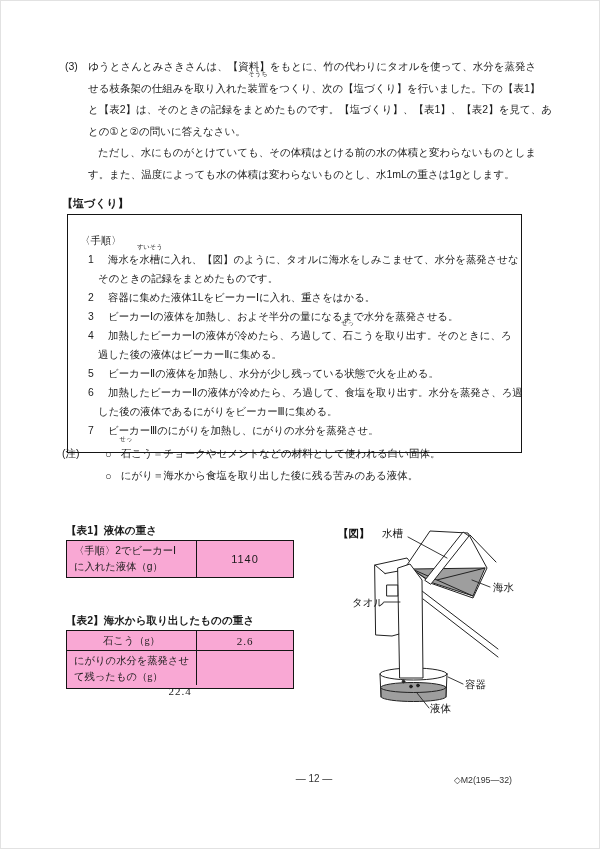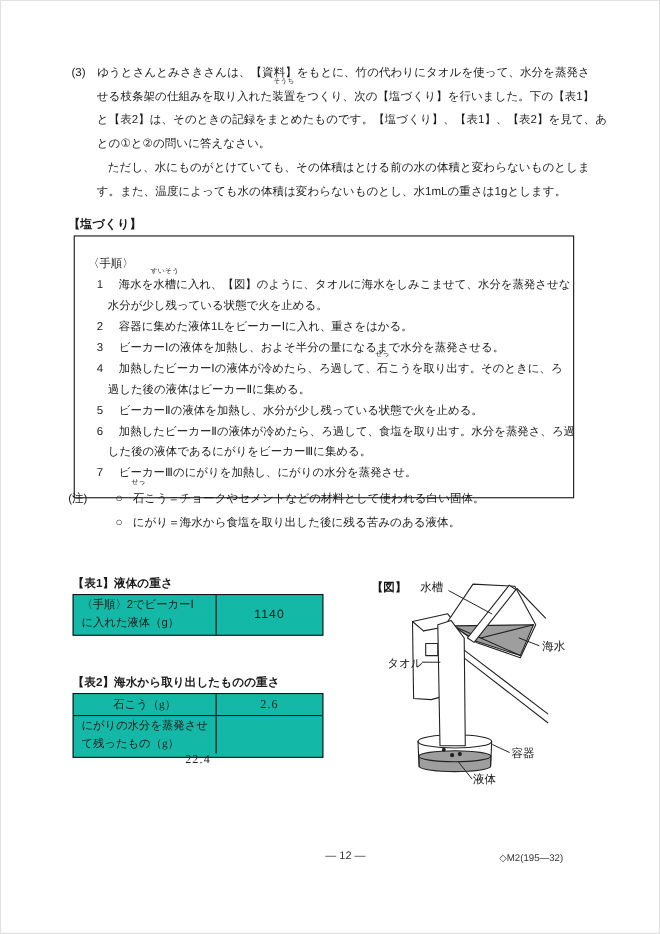--- a/index.html
+++ b/index.html
@@ -26,21 +26,21 @@
   .ptext-first{display:inline-block;margin-left:40px;}
   .ptext-cont{display:inline-block;margin-left:30px;}
   
   .notes{position:absolute;left:62px;top:442px;font-size:10.5px;}
   .note-label{position:absolute;left:0;top:0;line-height:22px;}
   .note-items{margin-left:43px;}
   .note-items .tline{line-height:22px;}
   .ncircle{display:inline-block;margin-right:9px;font-size:11px;transform:translateY(0.5px);}
   
   .tbl-title{position:absolute;font-size:10.6px;font-weight:bold;}
-  .tbl{position:absolute;border:1.7px solid #151515;background:#14b8a6;box-sizing:border-box;}
+  .tbl{position:absolute;border:1.7px solid #151515;background:#f9a8d4;box-sizing:border-box;}
   .t1{left:66px;top:540px;width:228px;height:38px;display:flex;}
   .cell-lbl{width:130px;border-right:1.5px solid #151515;box-sizing:border-box;
             padding:2px 0 0 7px;font-size:10.3px;line-height:16px;}
   .cell-val{flex:1;display:flex;align-items:center;justify-content:center;
             font-size:11px;letter-spacing:1px;}
   .t2{left:66px;top:630px;width:228px;font-family:Liberation Serif, serif;}
   .t2-row{display:flex;box-sizing:border-box;}
   .t2-row.r1{height:20px;border-bottom:1.5px solid #151515;}
   .t2-row.r2{height:37px;flex-direction:column;}
   .cell-lbl-c{width:130px;border-right:1.5px solid #151515;box-sizing:border-box;
@@ -67,21 +67,21 @@
       <div class="tline ind2">ただし、水にものがとけていても、その体積はとける前の水の体積と変わらないものとしま</div>
       <div class="tline ind1">す。また、温度によっても水の体積は変わらないものとし、水1mLの重さは1gとします。</div>
     </div>
 
   <div class="proc-title">【塩づくり】</div>
 
   <div class="proc-box">
     <div class="proc-head">〈手順〉</div>
     <div class="proc-lines">
         <div class="tline"><span class="pnum">1</span><span class="ptext-first">海水を<span class="ruby"><span>水槽</span><span class="rt">すいそう</span></span>に入れ、【図】のように、タオルに海水をしみこませて、水分を蒸発させな</span></div>
-        <div class="tline"><span class="ptext-cont">水分が少し残っている状態で火を止める。</span></div>
+        <div class="tline"><span class="ptext-cont">そのときの記録をまとめたものです。</span></div>
         <div class="tline"><span class="pnum">2</span><span class="ptext-first">容器に集めた液体1LをビーカーⅠに入れ、重さをはかる。</span></div>
         <div class="tline"><span class="pnum">3</span><span class="ptext-first">ビーカーⅠの液体を加熱し、およそ半分の量になるまで水分を蒸発させる。</span></div>
         <div class="tline"><span class="pnum">4</span><span class="ptext-first">加熱したビーカーⅠの液体が冷めたら、ろ過して、<span class="ruby"><span>石</span><span class="rt">せっ</span></span>こうを取り出す。そのときに、ろ</span></div>
         <div class="tline"><span class="ptext-cont">過した後の液体はビーカーⅡに集める。</span></div>
         <div class="tline"><span class="pnum">5</span><span class="ptext-first">ビーカーⅡの液体を加熱し、水分が少し残っている状態で火を止める。</span></div>
         <div class="tline"><span class="pnum">6</span><span class="ptext-first">加熱したビーカーⅡの液体が冷めたら、ろ過して、食塩を取り出す。水分を蒸発さ、ろ過</span></div>
         <div class="tline"><span class="ptext-cont">した後の液体であるにがりをビーカーⅢに集める。</span></div>
         <div class="tline"><span class="pnum">7</span><span class="ptext-first">ビーカーⅢのにがりを加熱し、にがりの水分を蒸発させ。</span></div>
       </div>
   </div>

